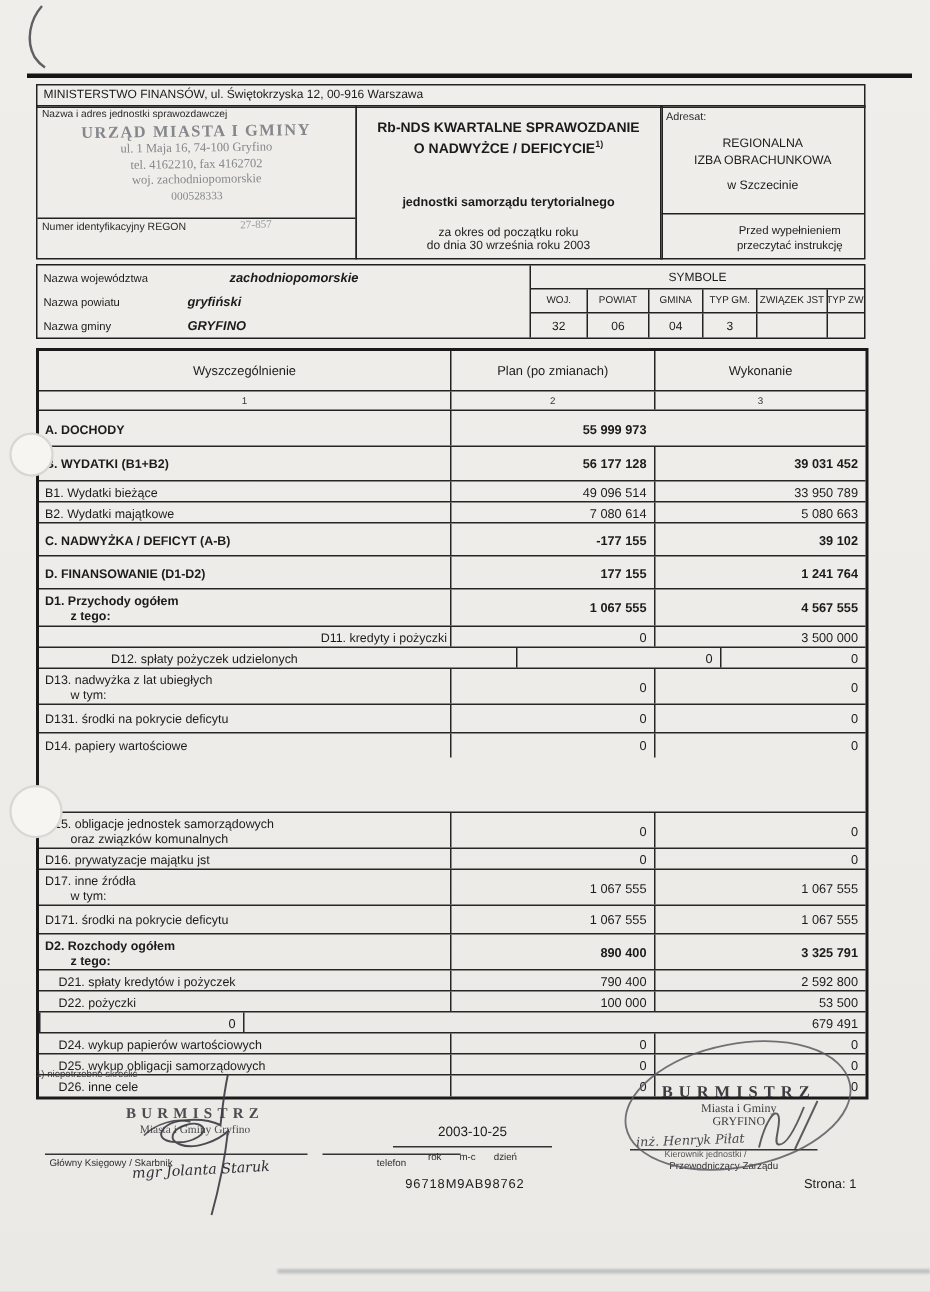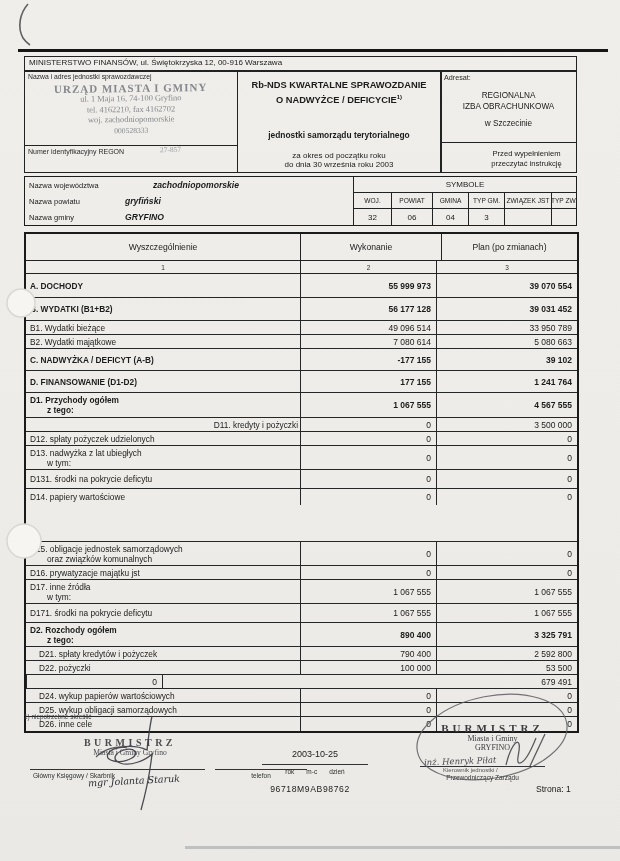--- a/index.html
+++ b/index.html
@@ -139,35 +139,34 @@
         <div class="symcell symv sw4">3</div>
         <div class="symcell symv sw5"></div>
         <div class="symcell symv sw6"></div>
       </div>
     </div>
   </div>
 
   <div class="abs maintable">
     <div class="t-head">
       <div class="t-headcell cw1">Wyszczególnienie</div>
+      <div class="t-headcell cw2">Plan (po zmianach)</div>
       <div class="t-headcell cw3">Wykonanie</div>
-      <div class="t-headcell cw2">Plan (po zmianach)</div>
     </div>
     <div class="t-nums">
       <div class="t-numcell cw1">1</div>
       <div class="t-numcell cw2">2</div>
       <div class="t-numcell cw3">3</div>
     </div>
     <div id="t-body">
         <div class="t-row first b" style="height: 23px;">
           <div class="cell-label">
             <div>A. DOCHODY</div>
           </div>
           <div class="cell-num">55 999 973</div>
-          <div class="cell-num last">39 070 554</div>
         </div>
         <div class="t-row b" style="height: 23px;">
           <div class="cell-label">
             <div>B. WYDATKI  (B1+B2)</div>
           </div>
           <div class="cell-num">56 177 128</div>
           <div class="cell-num last">39 031 452</div>
         </div>
         <div class="t-row" style="height: 14px;">
           <div class="cell-label">
@@ -205,21 +204,21 @@
           <div class="cell-num">1 067 555</div>
           <div class="cell-num last">4 567 555</div>
         </div>
         <div class="t-row" style="height: 14px; text-align: right;">
           <div class="cell-label">
             <div>D11. kredyty i pożyczki</div>
           </div>
           <div class="cell-num">0</div>
           <div class="cell-num last">3 500 000</div>
         </div>
-        <div class="t-row" style="height: 14px;">
+        <div class="t-row" style="height: 14px; padding-left: 44px;">
           <div class="cell-label">
             <div>D12. spłaty pożyczek udzielonych</div>
           </div>
           <div class="cell-num">0</div>
           <div class="cell-num last">0</div>
         </div>
         <div class="t-row" style="height: 24px;">
           <div class="cell-label">
             <div>D13. nadwyżka z lat ubiegłych</div>
             <div class="sub">w tym:</div>

